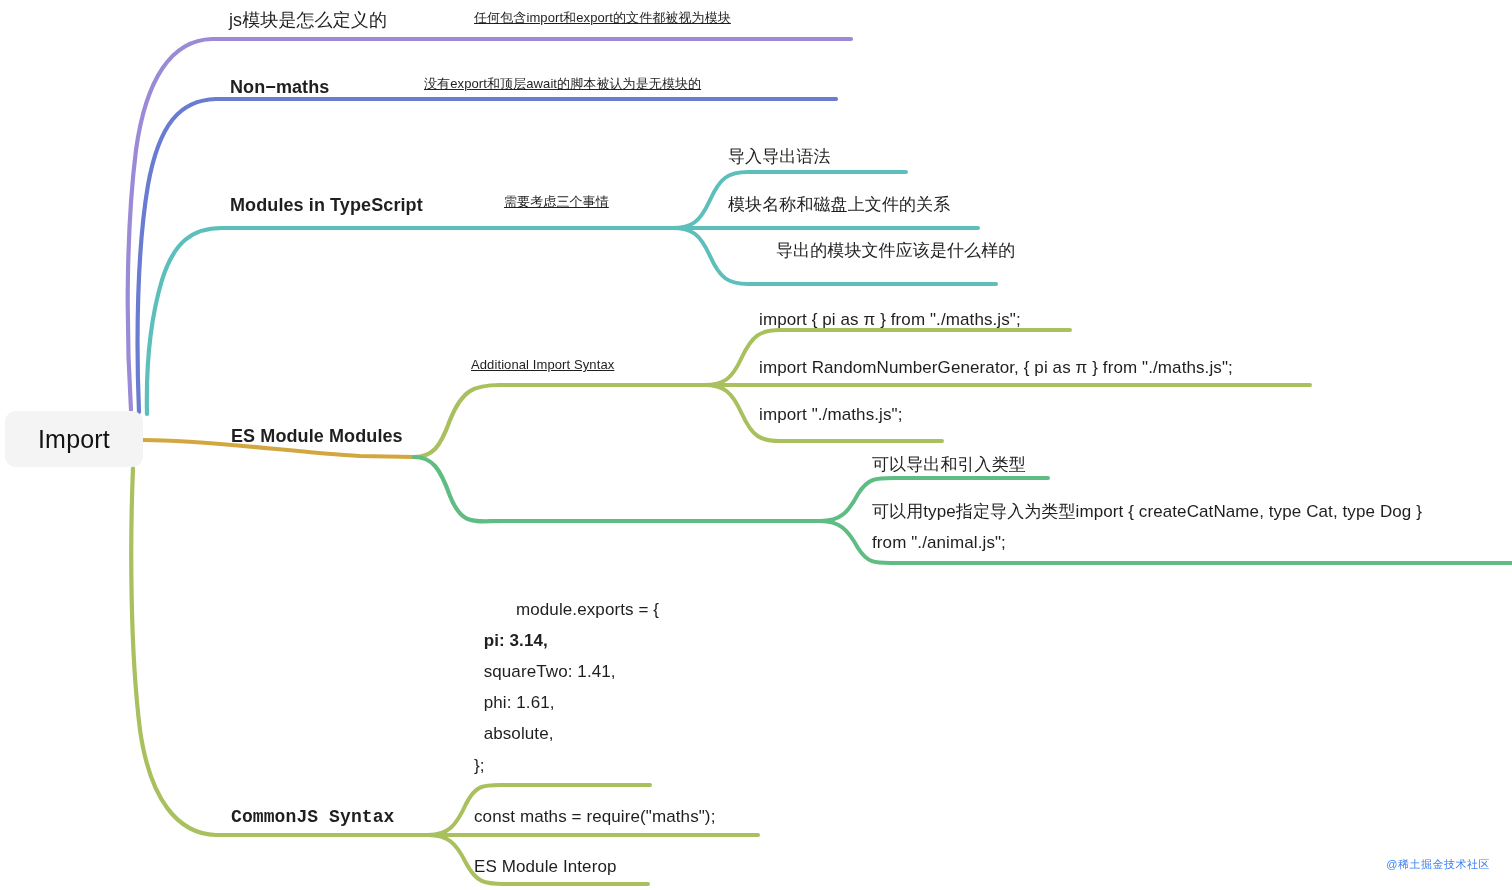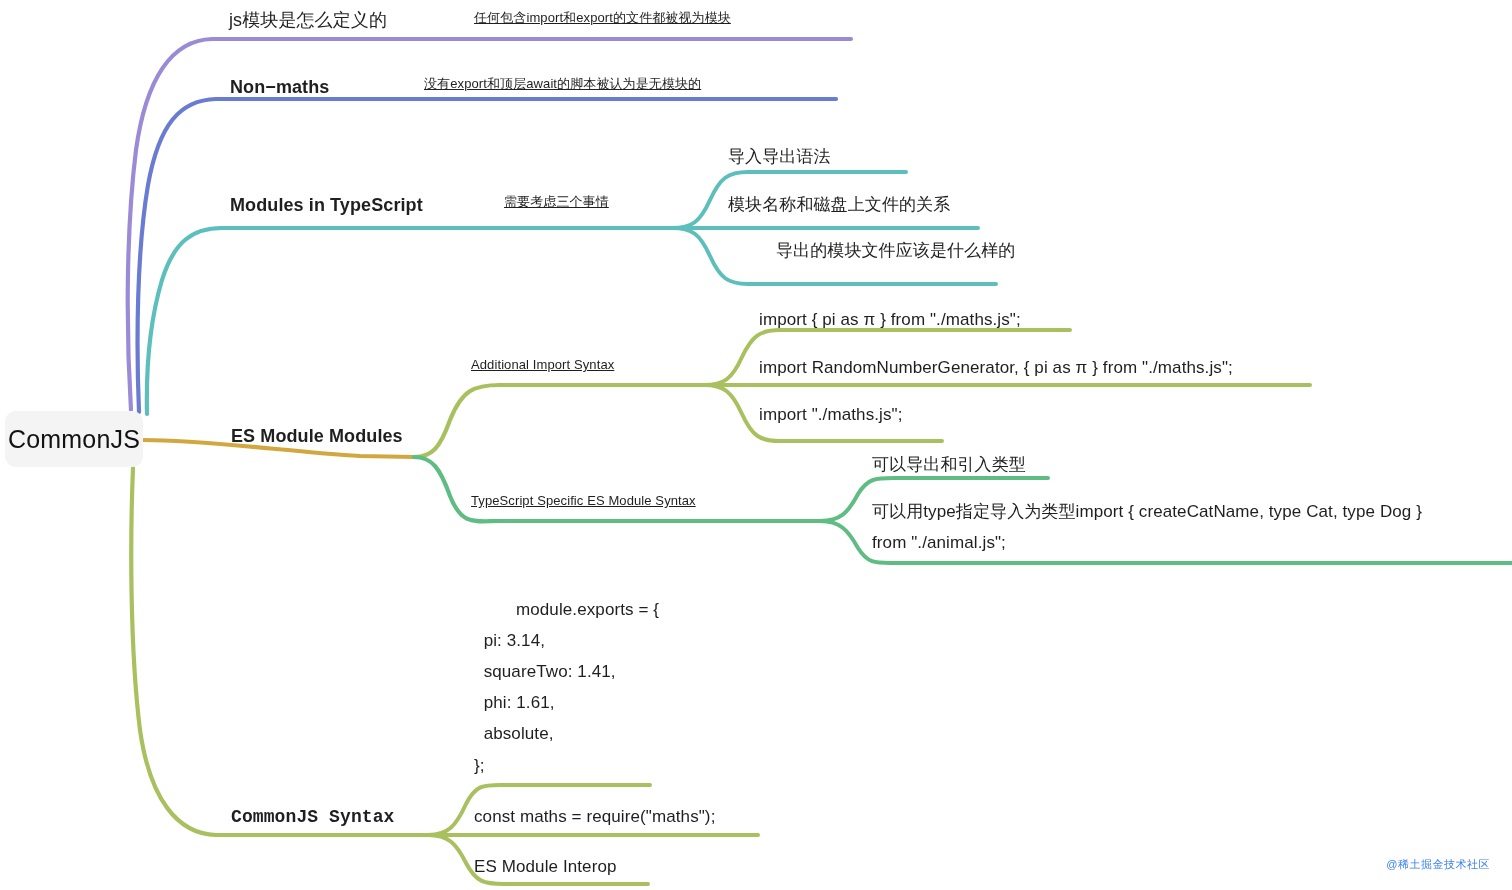--- a/index.html
+++ b/index.html
@@ -113,48 +113,47 @@
 
       <path stroke="#a9c05e" stroke-width="4.2" d="M133,468 C130,540 130,650 140,730 C150,800 178,834 216,835 L428,835"></path>
 
       <path stroke="#a9c05e" stroke-width="4" d="M428,835 C448,835 456,826 466,804 C476,784 484,785 504,785 L650,785"></path>
       <path stroke="#a9c05e" stroke-width="4" d="M428,835 L758,835"></path>
       <path stroke="#a9c05e" stroke-width="4" d="M428,835 C448,835 456,843 466,863 C476,882 484,884 504,884 L648,884"></path>
     </g>
   </svg>
 
   <div class="root-node">
-    <span class="root-label">CommonJS</span>
+    <span class="root-label">Import</span>
   </div>
 
   <div class="node lvl1 bold-cn" style="left:229px; top:9px;">js模块是怎么定义的</div>
   <div class="node lvl2" style="left:474px; top:10px;">任何包含import和export的文件都被视为模块</div>
 
   <div class="node lvl1" style="left:230px; top:76px;">Non−maths</div>
   <div class="node lvl2" style="left:424px; top:76px;">没有export和顶层await的脚本被认为是无模块的</div>
 
   <div class="node lvl1" style="left:230px; top:194px;">Modules in TypeScript</div>
   <div class="node lvl2" style="left:504px; top:194px;">需要考虑三个事情</div>
   <div class="node lvl3" style="left:728px; top:146px;">导入导出语法</div>
   <div class="node lvl3" style="left:728px; top:194px;">模块名称和磁盘上文件的关系</div>
   <div class="node lvl3" style="left:728px; top:240px;margin-left:48px;">导出的模块文件应该是什么样的</div>
 
   <div class="node lvl1" style="left:231px; top:425px;">ES Module Modules</div>
   <div class="node lvl2" style="left:471px; top:357px;text-align:right;">Additional Import Syntax</div>
   <div class="node lvl3" style="left:759px; top:309px;">import { pi as π } from "./maths.js";</div>
   <div class="node lvl3" style="left:759px; top:357px;">import RandomNumberGenerator, { pi as π } from "./maths.js";</div>
   <div class="node lvl3" style="left:759px; top:404px;">import "./maths.js";</div>
-  <div class="node lvl2" style="left:471px; top:493px;">TypeScript Specific ES Module Syntax</div>
   <div class="node lvl3" style="left:872px; top:454px;">可以导出和引入类型</div>
   <div class="node lvl3" style="left:872px; top:501px;">可以用type指定导入为类型import { createCatName, type Cat, type Dog }</div>
   <div class="node lvl3" style="left:872px; top:532px;">from "./animal.js";</div>
 
   <div class="node lvl1" style="left:231px; top:806px;font-family:Liberation Mono, monospace;">CommonJS Syntax</div>
   <div class="node lvl3" style="left:474px; top:599px;margin-left:42px;">module.exports = {</div>
-  <div class="node lvl3" style="left:474px; top:630px;">  pi: 3.14,</div>
+  <div class="node lvl3" style="left:474px; top:630px;font-weight:bold;">  pi: 3.14,</div>
   <div class="node lvl3" style="left:474px; top:661px;">  squareTwo: 1.41,</div>
   <div class="node lvl3" style="left:474px; top:692px;">  phi: 1.61,</div>
   <div class="node lvl3" style="left:474px; top:723px;">  absolute,</div>
   <div class="node lvl3" style="left:474px; top:755px;">};</div>
   <div class="node lvl3" style="left:474px; top:806px;">const maths = require("maths");</div>
   <div class="node lvl3" style="left:474px; top:856px;">ES Module Interop</div>
 
   <div class="watermark">@稀土掘金技术社区</div>
 
 </div>

